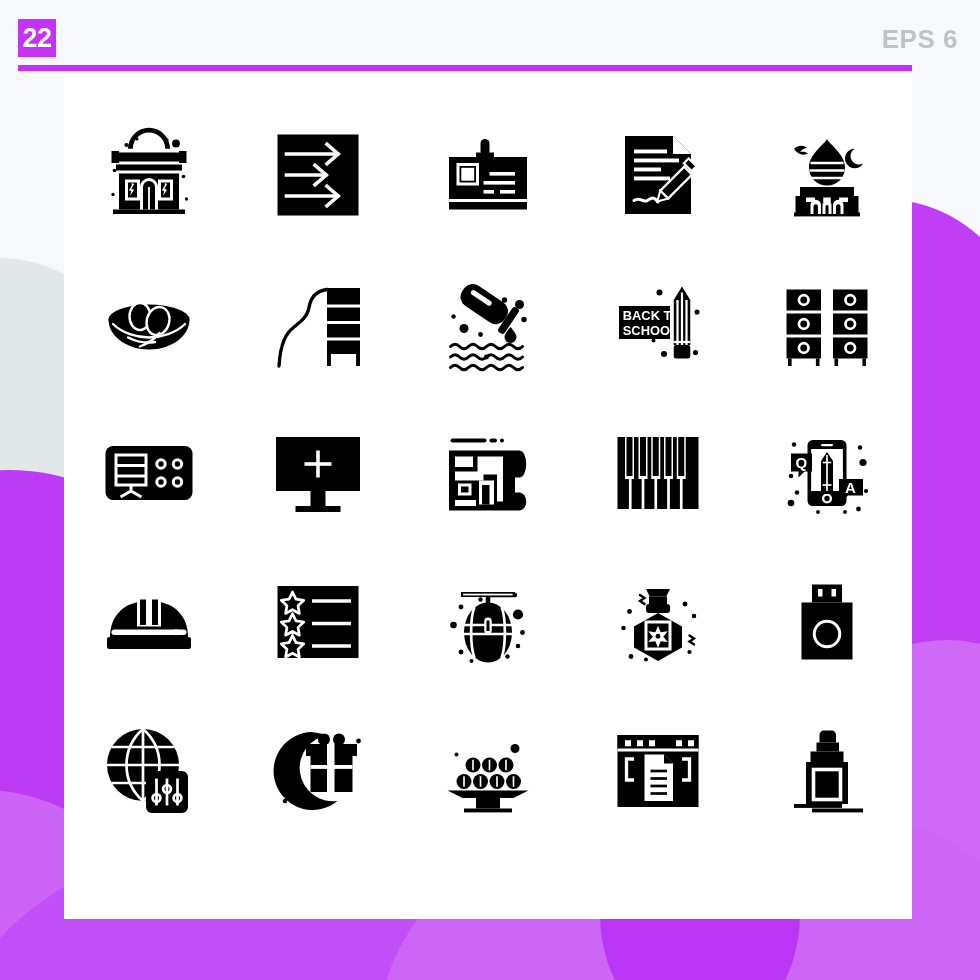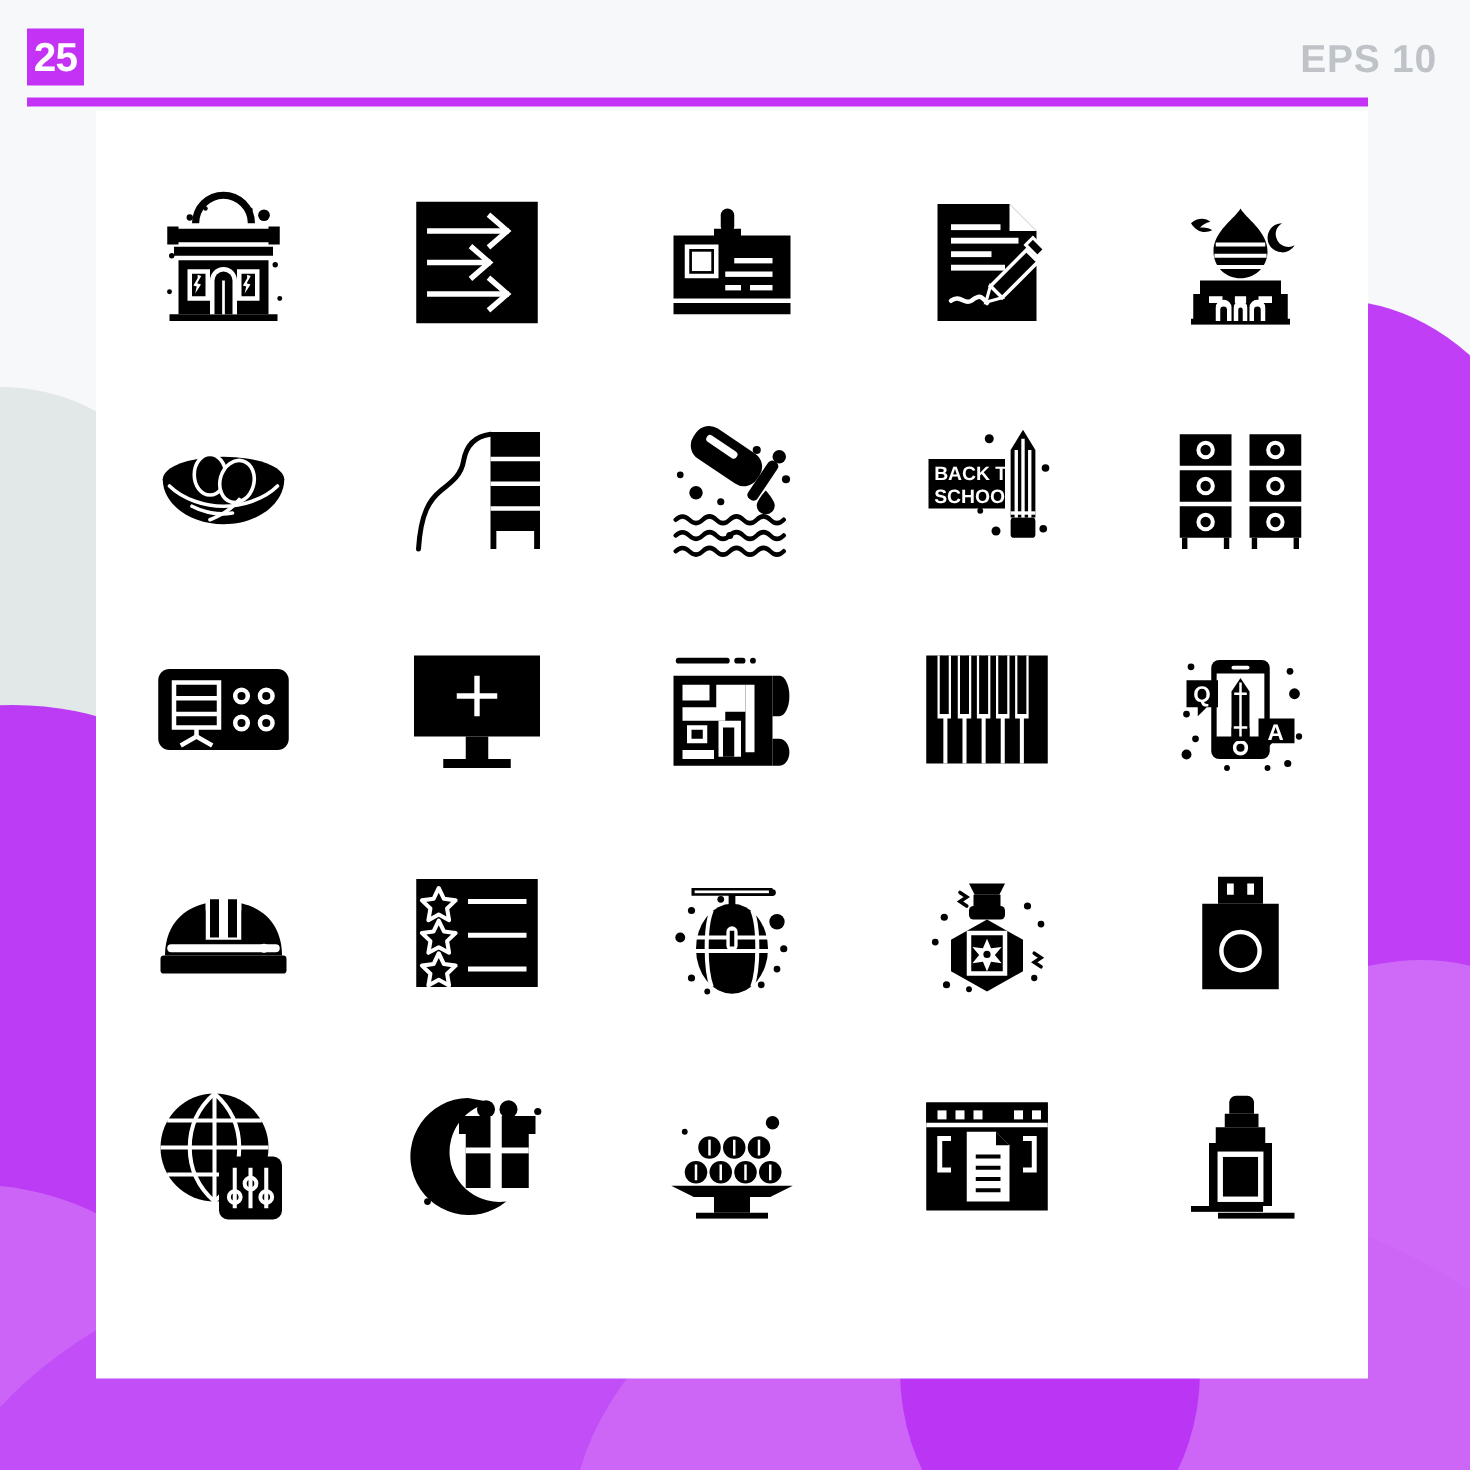--- a/index.html
+++ b/index.html
@@ -197,22 +197,22 @@
     <div class="blob-purple-left"></div>
     <div class="blob-purple-left-lite"></div>
     <div class="blob-purple-right"></div>
     <div class="blob-purple-right-lite"></div>
     <div class="blob-bottom"></div>
     <div class="blob-bottom-lite"></div>
     <div class="blob-bottom-dark"></div>
   </div>
 
   <div class="header">
-    <div class="count-badge">25</div>
-    <div class="header-eps">EPS 10</div>
+    <div class="count-badge">22</div>
+    <div class="header-eps">EPS 6</div>
     <div class="header-rule"></div>
   </div>
 
   <div class="sheet">
     <div class="grid">
 
       <div class="cell">
         <svg viewBox="0 0 64 64">
           <g fill="#000">
             <path d="M18 14.5a14 14 0 0 1 28 0h-3.2a10.8 10.8 0 0 0-21.6 0z"></path>

